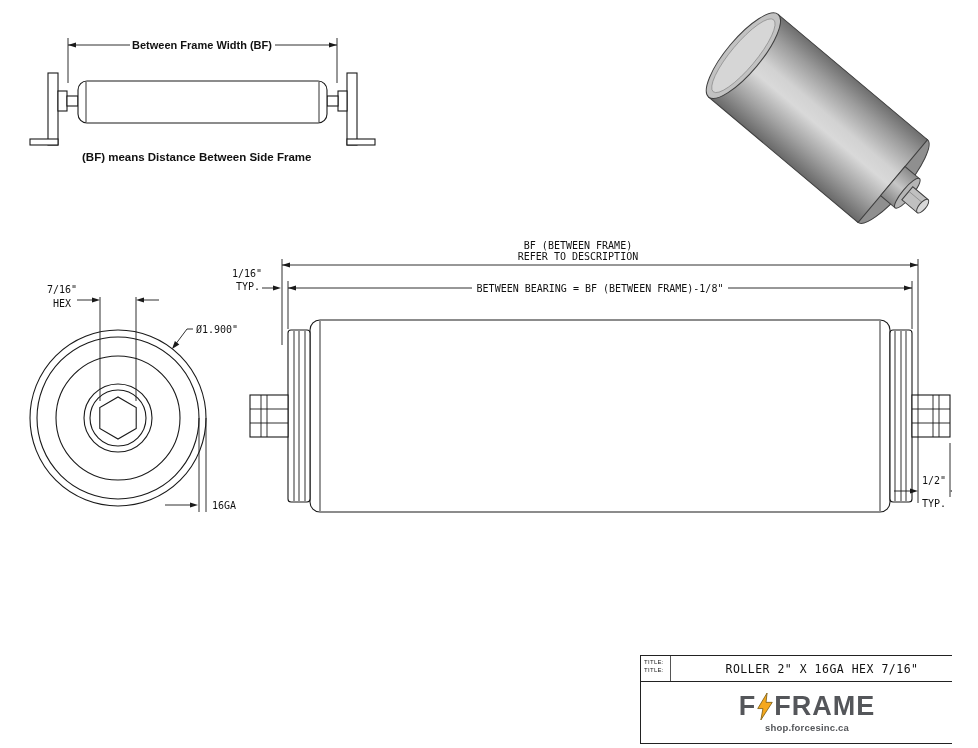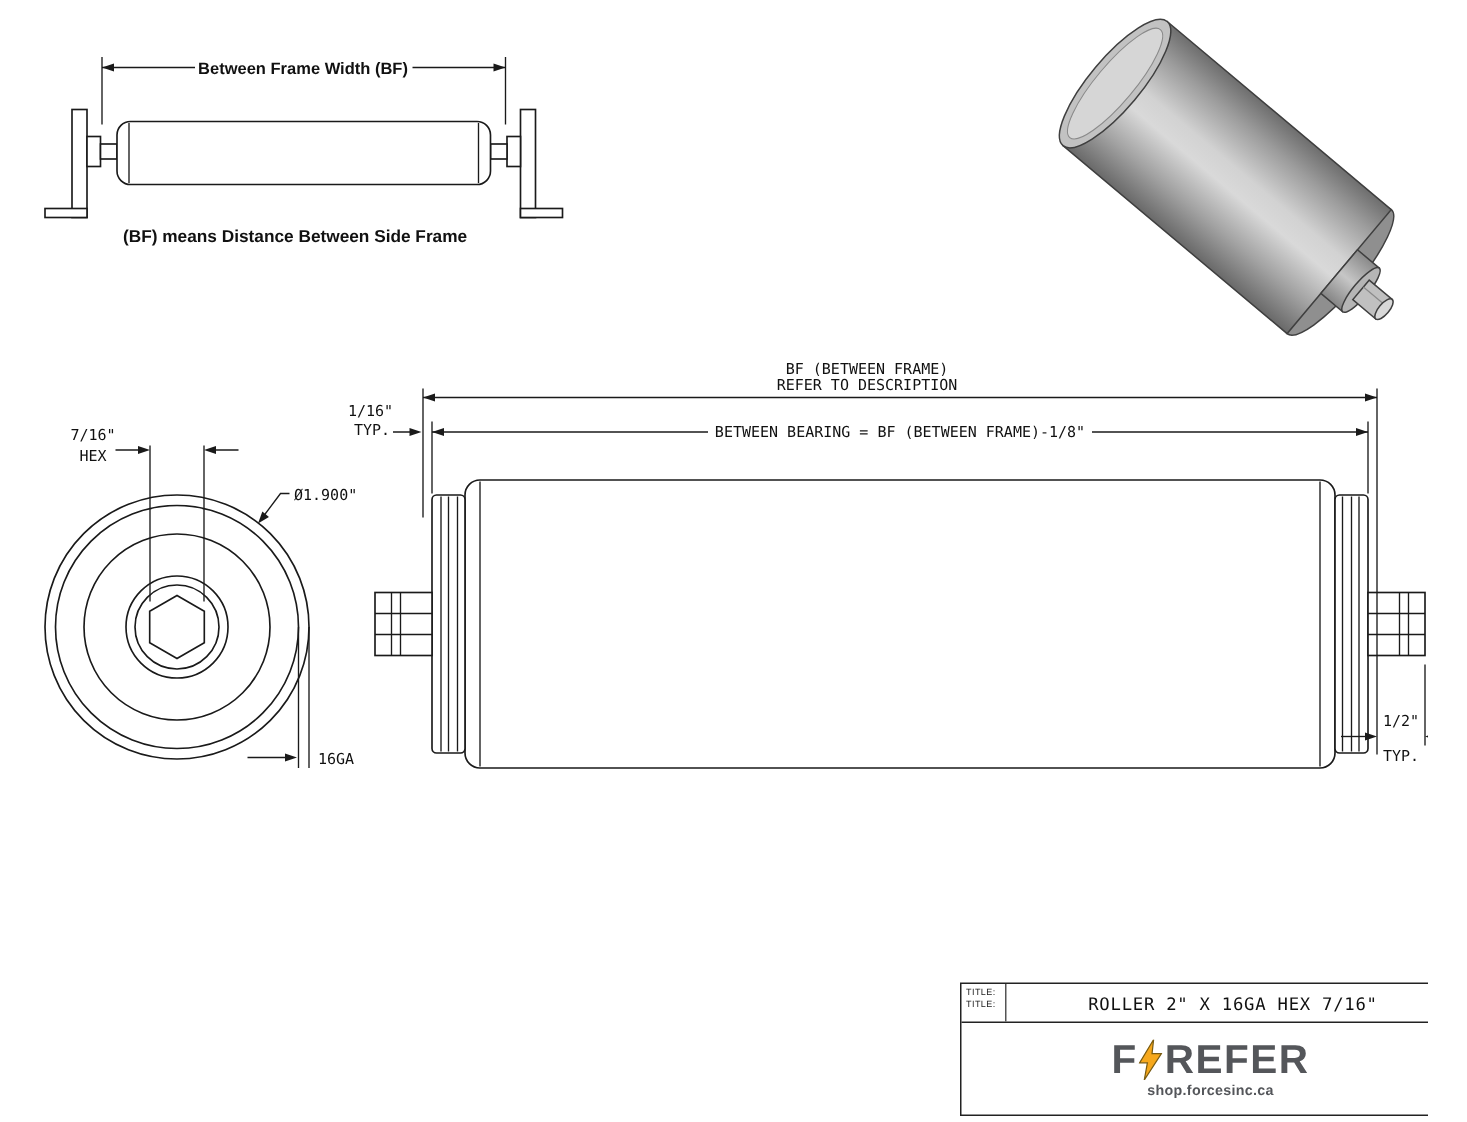--- a/index.html
+++ b/index.html
@@ -208,19 +208,19 @@
         <div>TITLE:</div>
       </div>
       <div class="tb-title">ROLLER 2" X 16GA HEX 7/16"</div>
     </div>
     <div class="tb-bottom">
       <div class="brand">
         <span>F</span>
         <svg width="16" height="27" viewBox="0 0 14 26">
           <path d="M9 0 L0 15 L5 15 L3 26 L14 9 L8 9 Z" fill="#f6a81c" stroke="#7a5c12" stroke-width="0.8"></path>
         </svg>
-        <span>REFER</span>
+        <span>FRAME</span>
       </div>
       <div class="website">shop.forcesinc.ca</div>
     </div>
   </div>
 
 </div>
 
 </body></html>

